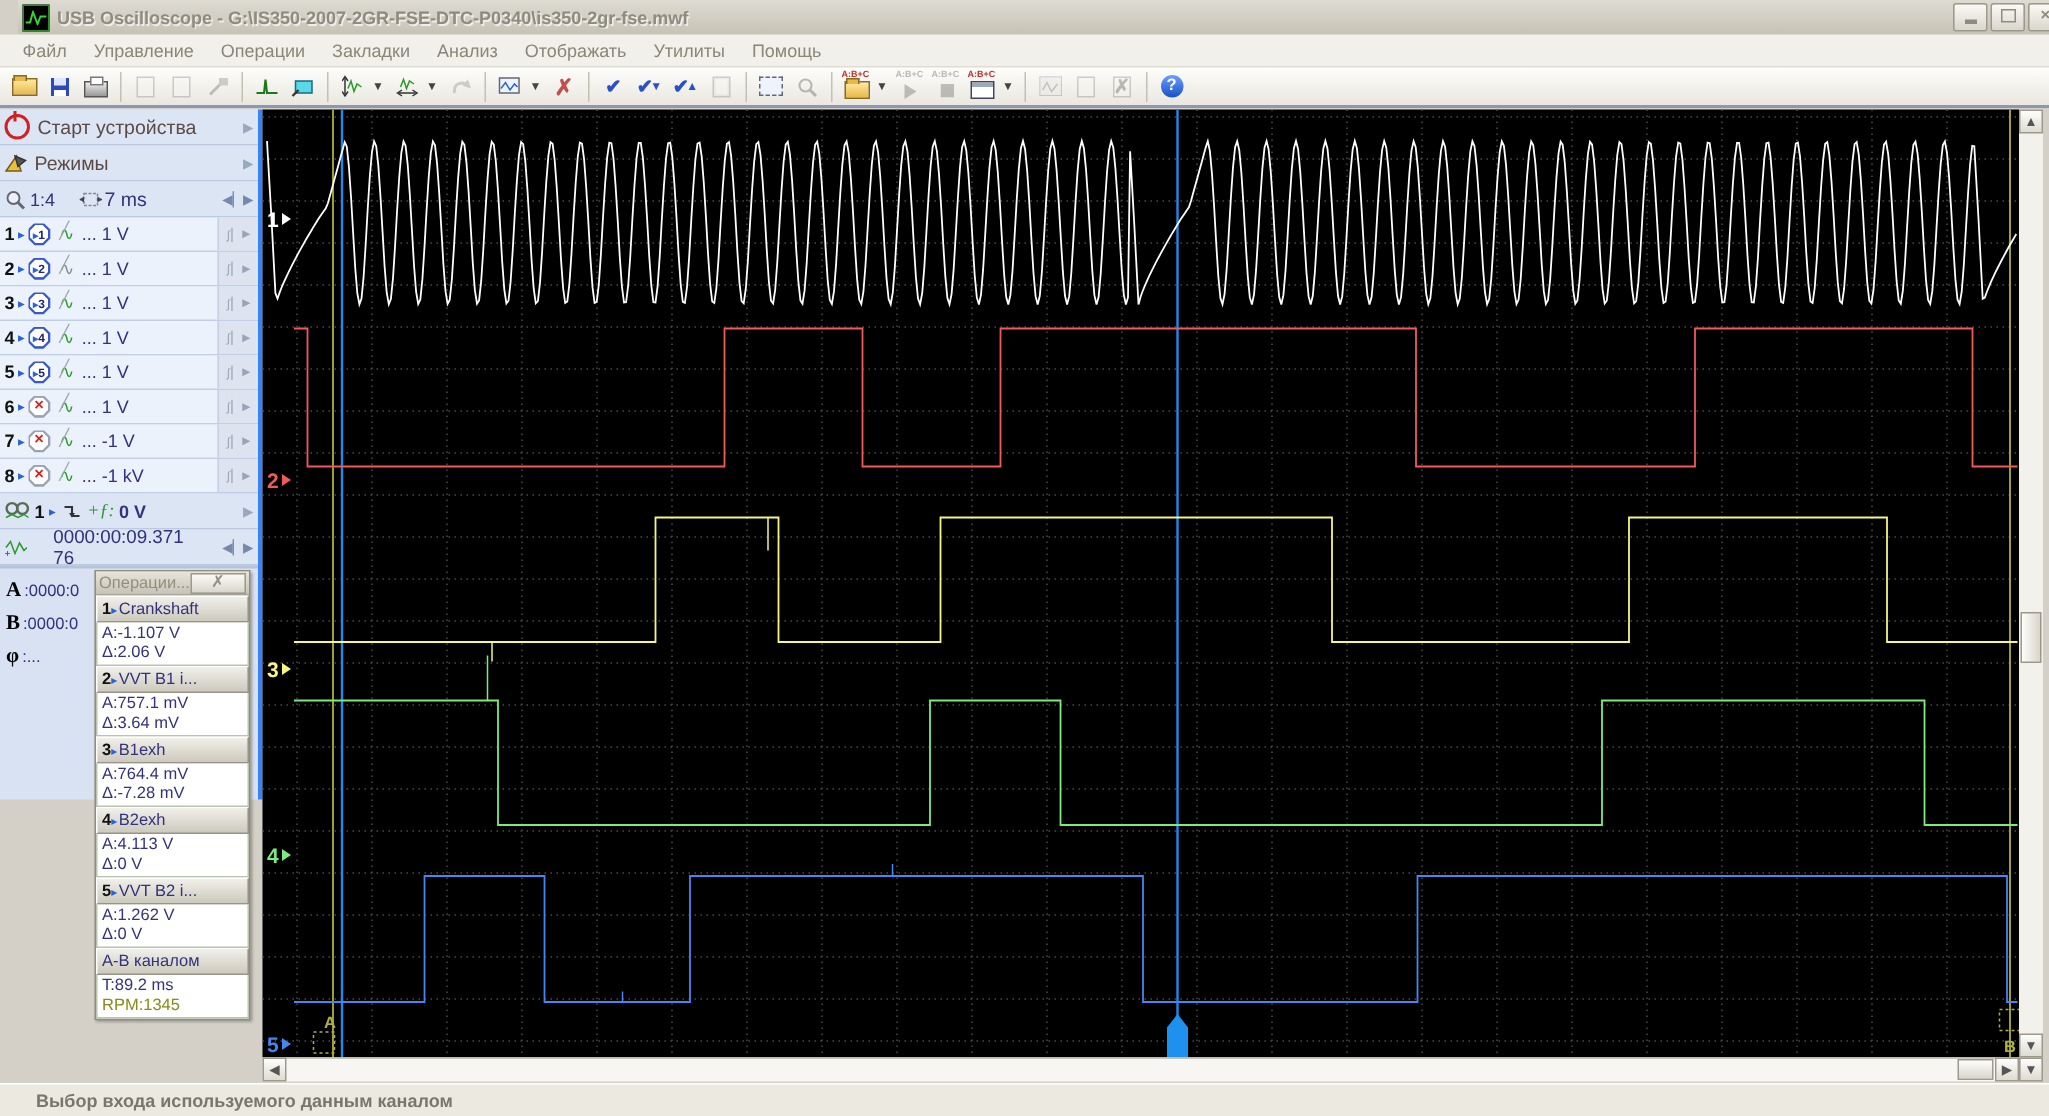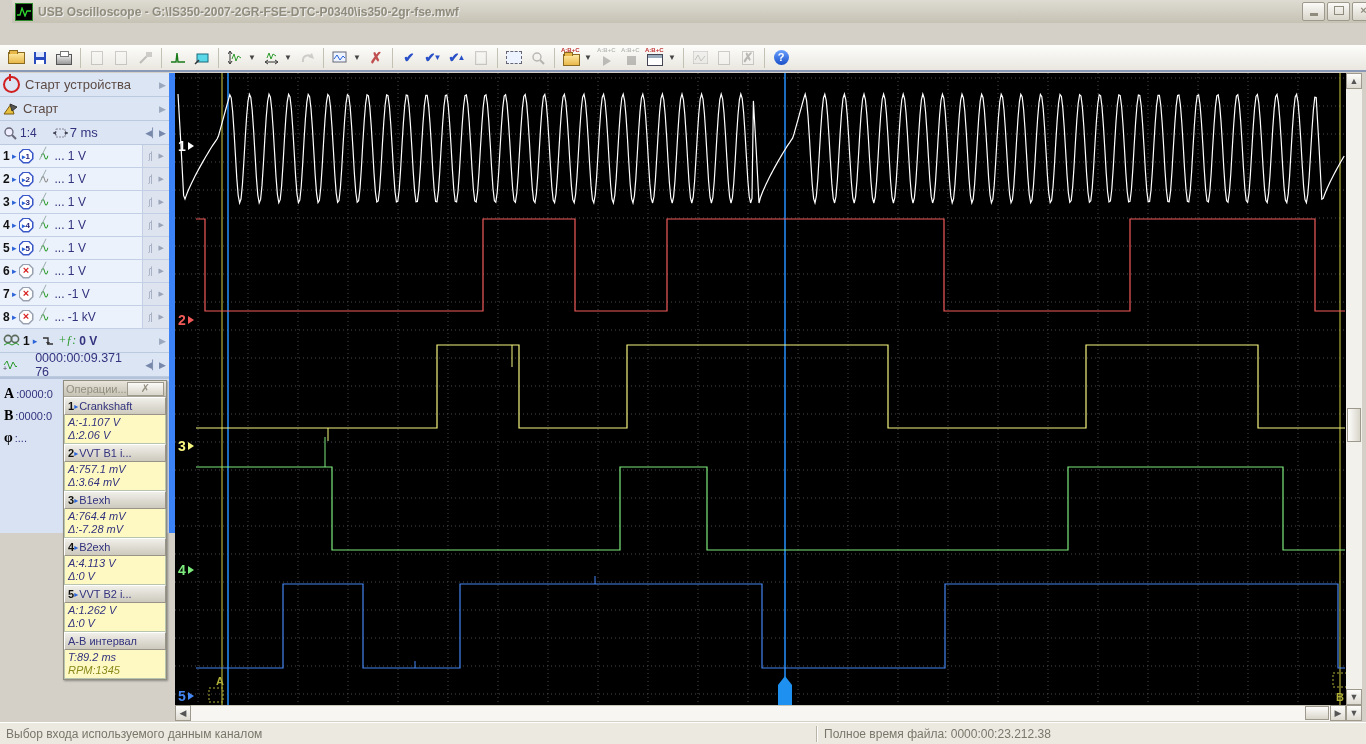--- a/index.html
+++ b/index.html
@@ -34,21 +34,21 @@
   .i-floppy:after{content:"";position:absolute;left:2px;bottom:0;width:8px;height:4px;background:#fff;}
   .i-print{width:14px;height:9px;background:linear-gradient(#eee,#999);border:1px solid #555;position:relative;margin-top:3px;}
   .i-print:before{content:"";position:absolute;left:3px;top:-4px;width:7px;height:4px;background:#fff;border:1px solid #777;}
   .i-page{width:10px;height:12px;background:#f6f6f2;border:1px solid #888;}
   .i-check{color:#2a50c8;font-weight:bold;font-size:13px;}
   .i-x{color:#c04040;font-weight:bold;font-size:13px;}
   .i-help{width:15px;height:15px;border-radius:50%;background:linear-gradient(#6aa0ff,#1a50c8);color:#fff;font-weight:bold;font-size:11px;text-align:center;line-height:15px;}
   .i-grid{width:14px;height:11px;background:#eef4ff;border:1px dashed #667;}
   .i-table{width:14px;height:10px;background:#fff;border:1px solid #445;margin-top:4px;box-shadow:inset 0 3px 0 #9ab;}
   
-  #sidebar{position:absolute;left:0;top:73px;width:175px;height:460px;background:#d9e2f2;border-right:6px solid #3b82f6;box-sizing:border-box;}
+  #sidebar{position:absolute;left:0;top:73px;width:175px;height:460px;background:#d9e2f2;border-right:3px solid #3b82f6;box-sizing:border-box;}
   .side-row{display:flex;align-items:center;border-bottom:1px solid #bccadf;background:#dce5f4;padding:0 3px;box-sizing:border-box;font-size:12px;}
   .side-row.big{height:24px;}
   .arrow-r{margin-left:auto;color:#9aa8be;font-size:9px;}
   .side-label{color:#5c4a44;font-size:13px;margin-left:5px;}
   .navy{color:#32327e;}
   .pwr{width:13px;height:13px;border:2px solid #d02020;border-radius:50%;position:relative;}
   .pwr:before{content:"";position:absolute;left:4px;top:-4px;width:2px;height:7px;background:#d02020;}
   .chrow{height:23px;display:flex;align-items:center;background:#ecf2fb;border-bottom:1px solid #c2cfe4;font-size:12px;padding-left:3px;box-sizing:border-box;position:relative;}
   .chnum{font-weight:bold;color:#111;width:9px;}
   .charr{color:#2a62d8;font-size:9px;margin-right:2px;}
@@ -72,34 +72,34 @@
   #ab-rows b{color:#000;font-size:14px;font-family:"Liberation Serif",serif;margin-right:2px;}
   
   #measure{position:absolute;left:63px;top:380px;width:102px;background:#cfcabe;border:1px solid #8f8c80;box-shadow:1px 1px 2px rgba(0,0,0,.35);font-size:11px;z-index:5;}
   #measure-title{height:15px;background:linear-gradient(#e8e4da,#c6c2b4);display:flex;align-items:center;padding:0 2px;border-bottom:1px solid #a8a498;}
   #measure-title span{color:#938f80;font-size:11px;flex:1;}
   #measure-close{width:13px;height:12px;background:linear-gradient(#fbfaf7,#d9d6cb);border:1px solid #9d9a8d;color:#7a7668;font-size:9px;line-height:11px;text-align:center;}
   .msec-h{height:16px;background:linear-gradient(#f0efe9,#cdc9bd);border:1px solid #fff;border-right-color:#98948a;border-bottom-color:#98948a;
     display:flex;align-items:center;padding-left:3px;color:#32327e;font-size:11px;white-space:nowrap;overflow:hidden;}
   .msec-h b{color:#111;font-weight:bold;margin-right:0;}
   .msec-h i{color:#2a62d8;font-style:normal;font-size:8px;margin-right:1px;}
-  .msec-v{background:#fef9c3;border:1px solid #b8c4ae;border-top:none;padding:1px 3px;color:#32327e;line-height:13px;white-space:nowrap;font-style:italic;}
+  .msec-v{background:#ffffff;border:1px solid #b8c4ae;border-top:none;padding:1px 3px;color:#32327e;line-height:13px;white-space:nowrap;}
   .msec-v .olive{color:#8a8a1a;}
   
   #plot{position:absolute;left:175px;top:73px;width:1171px;height:632px;background:#000;}
   
   .sb-btn{position:absolute;background:linear-gradient(#fdfdfb,#dedbd2);border:1px solid #9d9a8d;color:#555;display:flex;align-items:center;justify-content:center;font-size:9px;box-sizing:border-box;}
   #vscroll{position:absolute;left:1346px;top:73px;width:16px;height:632px;background:#f2f1ec;}
   #vthumb{position:absolute;left:1347px;top:408px;width:14px;height:34px;background:linear-gradient(90deg,#fdfdfb,#d8d5ca);border:1px solid #9d9a8d;box-sizing:border-box;}
   #hscroll{position:absolute;left:175px;top:705px;width:1171px;height:16px;background:#f7f6f2;border-top:1px solid #c8c5ba;box-sizing:border-box;}
   #hthumb{position:absolute;left:1305px;top:706px;width:24px;height:14px;background:linear-gradient(#fdfdfb,#d8d5ca);border:1px solid #9d9a8d;box-sizing:border-box;}
   
   #statusbar{position:absolute;left:0;top:722px;width:1366px;height:22px;background:#ece9e0;border-top:1px solid #fff;
     display:flex;align-items:center;font-size:12px;color:#79766b;}
-  #status-left{padding-left:6px;flex:1;}
+  #status-left{padding-left:24px;flex:1;font-weight:bold;}
   #status-div{width:1px;height:16px;background:#b8b5a8;border-right:1px solid #fff;margin-right:6px;}
   #status-right{width:550px;display:flex;align-items:center;}
 </style>
 </head>
 <body>
 <div id="app">
 
 <div id="titlebar">
   <div id="appicon">
     <svg width="14" height="10">
@@ -109,20 +109,30 @@
   <span id="title-text">USB Oscilloscope - G:\IS350-2007-2GR-FSE-DTC-P0340\is350-2gr-fse.mwf</span>
   <span class="winbtn">
         <span class="minbar"></span>
       </span>
   <span class="winbtn">
         <span class="restorebox"></span>
       </span>
   <span class="winbtn">×</span>
 </div>
 
+<div id="menubar">
+      <span class="menu-item">Файл</span>
+      <span class="menu-item">Управление</span>
+      <span class="menu-item">Операции</span>
+      <span class="menu-item">Закладки</span>
+      <span class="menu-item">Анализ</span>
+      <span class="menu-item">Отображать</span>
+      <span class="menu-item">Утилиты</span>
+      <span class="menu-item">Помощь</span>
+    </div>
 
 <div id="toolbar">
   <span class="tbtn">
         <span class="i-folder"></span>
       </span>
   <span class="tbtn">
         <span class="i-floppy"></span>
       </span>
   <span class="tbtn">
         <span class="i-print"></span>
@@ -270,21 +280,21 @@
   <div class="side-row big">
     <span class="pwr"></span>
     <span class="side-label">Старт устройства</span>
     <span class="arrow-r">▶</span>
   </div>
   <div class="side-row big">
     <svg width="15" height="14">
           <polygon points="1,12 8,2 11,12" fill="#e8c040" stroke="#7a5a10"></polygon>
           <polygon points="7,2 14,5 9,9" fill="#555" stroke="#333"></polygon>
         </svg>
-    <span class="side-label">Старт</span>
+    <span class="side-label">Режимы</span>
     <span class="arrow-r">▶</span>
   </div>
   <div class="side-row big" style="gap:2px;">
     <svg width="15" height="14">
           <circle cx="6" cy="6" r="4" fill="#eef" stroke="#667" stroke-width="1.3"></circle>
           <line x1="9" y1="9" x2="13" y2="13" stroke="#667" stroke-width="2"></line>
         </svg>
     <span class="navy" style="font-size:12px;">1:4</span>
     <svg width="15" height="12" style="margin-left:14px;">
           <rect x="3" y="2" width="9" height="8" fill="none" stroke="#889" stroke-dasharray="2 1"></rect>
@@ -463,21 +473,21 @@
         <div class="msec-h">
           <b>5</b>
           <i>▸</i>
           <span>VVT B2 i...</span>
         </div>
         <div class="msec-v">
           <div>A:1.262 V</div>
           <div class="">Δ:0 V</div>
         </div>
         <div class="msec-h">
-          <span>А-В интервал</span>
+          <span>А-В каналом</span>
         </div>
         <div class="msec-v">
           <div>T:89.2 ms</div>
           <div class="olive">RPM:1345</div>
         </div>
       </div>
 </div>
 
 <svg id="plot" viewBox="0 0 1171 632">
       <line x1="23" y1="0" x2="23" y2="632" stroke="#4b4b4b" stroke-width="1" stroke-dasharray="1 3"></line>
@@ -563,19 +573,15 @@
 <span class="sb-btn" style="left:1346px;top:689px;width:16px;height:16px;">▼</span>
 <div id="vthumb"></div>
 <div id="hscroll"></div>
 <span class="sb-btn" style="left:175px;top:705px;width:16px;height:16px;">◀</span>
 <span class="sb-btn" style="left:1330px;top:705px;width:16px;height:16px;">▶</span>
 <div id="hthumb"></div>
 <span class="sb-btn" style="left:1346px;top:705px;width:16px;height:16px;">▼</span>
 
 <div id="statusbar">
   <span id="status-left">Выбор входа используемого данным каналом</span>
-  <span id="status-right">
-        <span id="status-div"></span>
-        <span>Полное время файла: 0000:00:23.212.38</span>
-      </span>
 </div>
 
 </div>
 
 </body></html>

